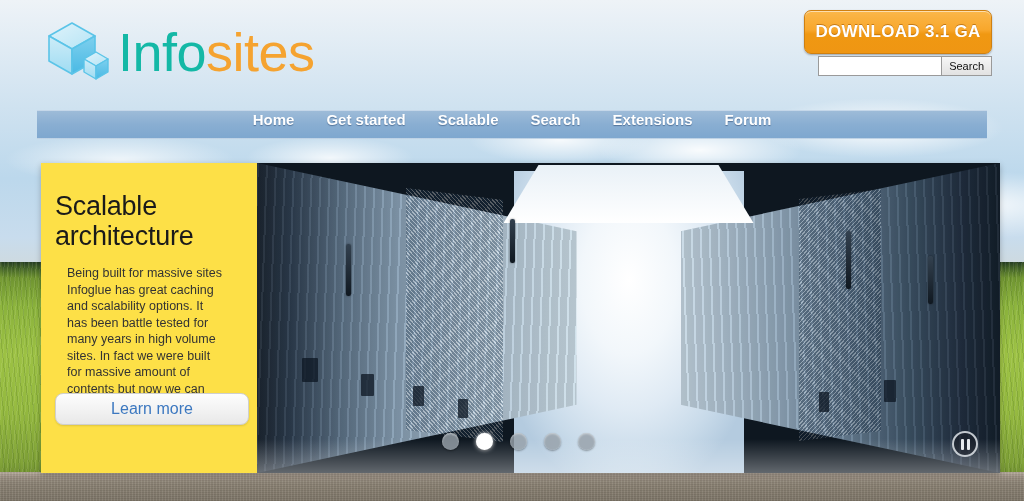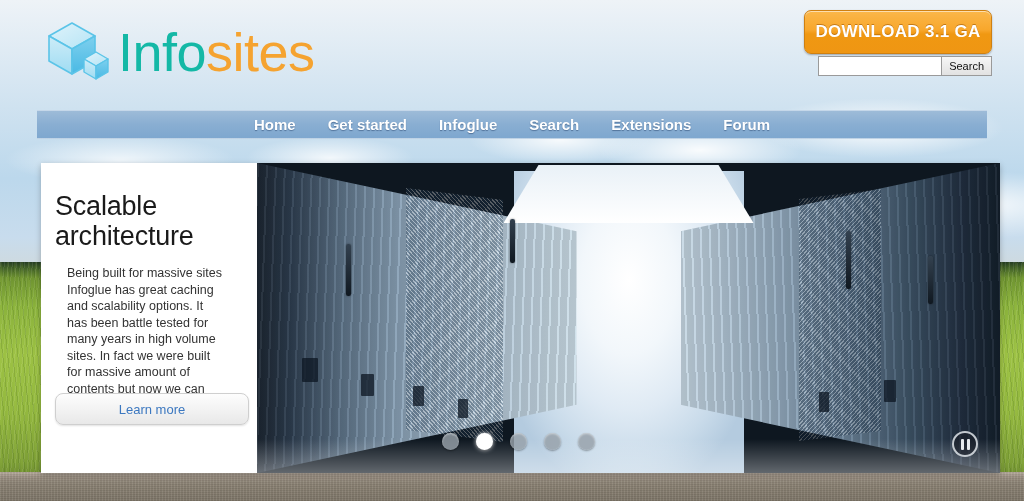--- a/index.html
+++ b/index.html
@@ -157,41 +157,40 @@
     position: absolute;
     left: 37px;
     top: 110px;
     width: 950px;
     height: 29px;
     background: linear-gradient(to bottom, #9dbbd8 0%, #89aed2 50%, #7ea7cf 100%);
     border-top: 1px solid rgba(255,255,255,0.55);
     border-bottom: 1px solid rgba(255,255,255,0.35);
     box-sizing: border-box;
     display: flex;
-    align-items: center;
     justify-content: center;
   }
   .nav-item {
     color: #ffffff;
     font-size: 15px;
     font-weight: bold;
     margin: 0 16px;
     text-shadow: 0 1px 1px rgba(40,70,110,0.55);
     cursor: pointer;
     white-space: nowrap;
   }
 
   
   .panel {
     position: absolute;
     left: 41px;
     top: 163px;
     width: 959px;
     height: 310px;
-    background: #ffffff;
+    background: #fde047;
     box-shadow: 0 2px 6px rgba(0,0,0,0.25);
     overflow: hidden;
     display: flex;
   }
   .slide-text {
     width: 216px;
     flex: 0 0 216px;
     padding: 28px 22px 0 14px;
     box-sizing: border-box;
     position: relative;
@@ -214,21 +213,21 @@
     position: absolute;
     left: 14px;
     bottom: 48px;
     width: 194px;
     height: 32px;
     border: 1px solid #cfcfcf;
     border-radius: 8px;
     background: linear-gradient(to bottom, #fdfdfd 0%, #f3f3f3 50%, #e8e8e8 100%);
     box-shadow: 0 1px 2px rgba(0,0,0,0.12);
     color: #3c78c0;
-    font-size: 13px;
+    font-size: 16px;
     display: flex;
     align-items: center;
     justify-content: center;
     cursor: pointer;
     box-sizing: border-box;
   }
 
   
   .slide-image {
     flex: 1 1 auto;
@@ -408,21 +407,21 @@
 
     <div class="search-wrap">
       <input class="search-input" type="text" value="" style="">
       <button class="search-btn">Search</button>
     </div>
   </div>
 
   <div class="nav">
     <div class="nav-item">Home</div>
     <div class="nav-item">Get started</div>
-    <div class="nav-item">Infoglue</div>
+    <div class="nav-item">Scalable</div>
     <div class="nav-item">Search</div>
     <div class="nav-item">Extensions</div>
     <div class="nav-item">Forum</div>
   </div>
 
   <div class="panel">
 
     <div class="slide-text">
       <h1 class="slide-title">Scalable architecture</h1>
       <p class="slide-body">Being built for massive sites Infoglue has great caching and scalability options. It has been battle tested for many years in high volume sites. In fact we were built for massive amount of contents but now we can scale down to smaller sites.</p>

